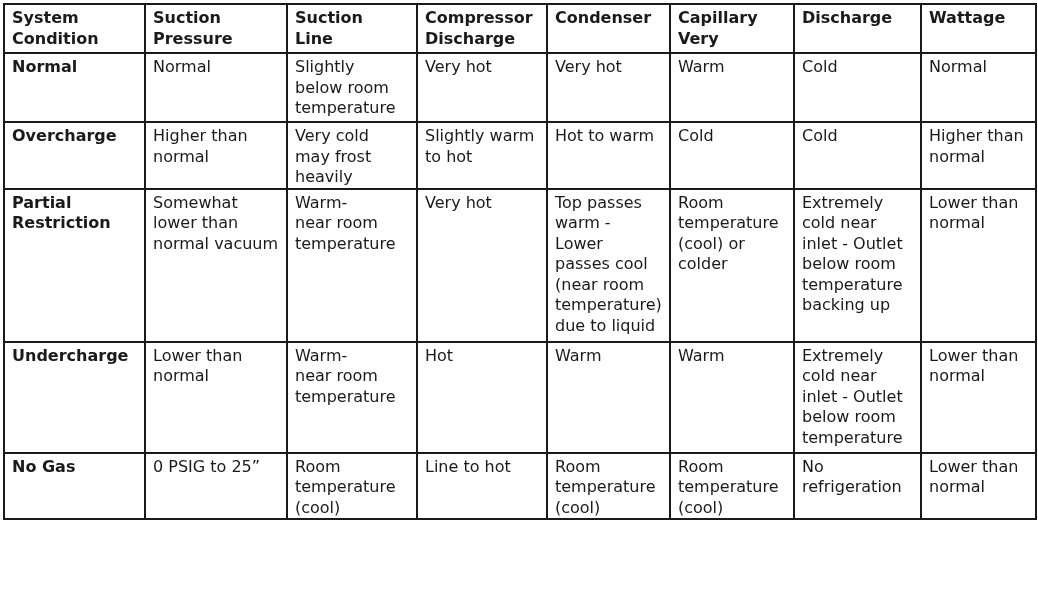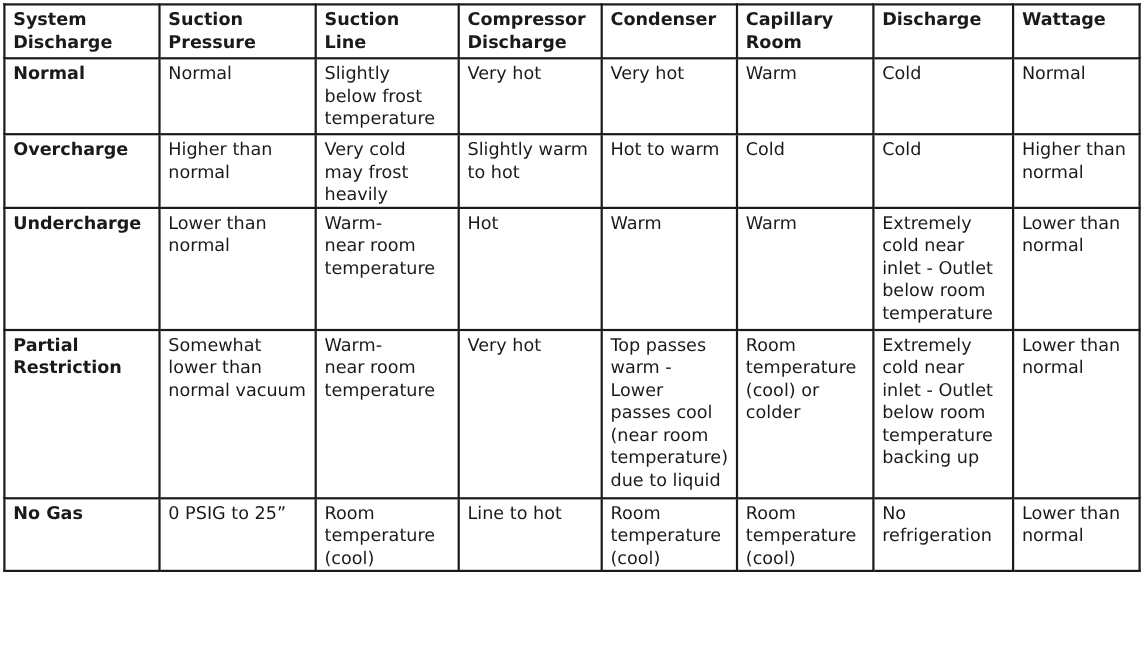--- a/index.html
+++ b/index.html
@@ -35,78 +35,60 @@
       <col style="width:130px">
       <col style="width:130px">
       <col style="width:123px">
       <col style="width:124px">
       <col style="width:127px">
       <col style="width:115px">
     </colgroup>
     <thead>
       <tr style="height:49px">
         <th>System
-Discharge</th>
+Condition</th>
         <th>Suction
 Pressure</th>
         <th>Suction
 Line</th>
         <th>Compressor
 Discharge</th>
         <th>Condenser</th>
         <th>Capillary
-Room</th>
+Very</th>
         <th>Discharge</th>
         <th>Wattage</th>
       </tr>
     </thead>
     <tbody>
       <tr style="height:69px">
         <td class="cond">Normal</td>
         <td>Normal</td>
         <td>Slightly
-below frost
+below room
 temperature</td>
         <td>Very hot</td>
         <td>Very hot</td>
         <td>Warm</td>
         <td>Cold</td>
         <td>Normal</td>
       </tr>
       <tr style="height:58px">
         <td class="cond">Overcharge</td>
         <td>Higher than
 normal</td>
         <td>Very cold
 may frost
 heavily</td>
         <td>Slightly warm
 to hot</td>
         <td>Hot to warm</td>
         <td>Cold</td>
         <td>Cold</td>
         <td>Higher than
-normal</td>
-      </tr>
-      <tr style="height:111px">
-        <td class="cond">Undercharge</td>
-        <td>Lower than
-normal</td>
-        <td>Warm-
-near room
-temperature</td>
-        <td>Hot</td>
-        <td>Warm</td>
-        <td>Warm</td>
-        <td>Extremely
-cold near
-inlet - Outlet
-below room
-temperature</td>
-        <td>Lower than
 normal</td>
       </tr>
       <tr style="height:153px">
         <td class="cond">Partial
 Restriction</td>
         <td>Somewhat
 lower than
 normal vacuum</td>
         <td>Warm-
 near room
@@ -125,20 +107,38 @@
 colder</td>
         <td>Extremely
 cold near
 inlet - Outlet
 below room
 temperature
 backing up</td>
         <td>Lower than
 normal</td>
       </tr>
+      <tr style="height:111px">
+        <td class="cond">Undercharge</td>
+        <td>Lower than
+normal</td>
+        <td>Warm-
+near room
+temperature</td>
+        <td>Hot</td>
+        <td>Warm</td>
+        <td>Warm</td>
+        <td>Extremely
+cold near
+inlet - Outlet
+below room
+temperature</td>
+        <td>Lower than
+normal</td>
+      </tr>
       <tr style="height:55px">
         <td class="cond">No Gas</td>
         <td>0 PSIG to 25”</td>
         <td>Room
 temperature
 (cool)</td>
         <td>Line to hot</td>
         <td>Room
 temperature
 (cool)</td>

